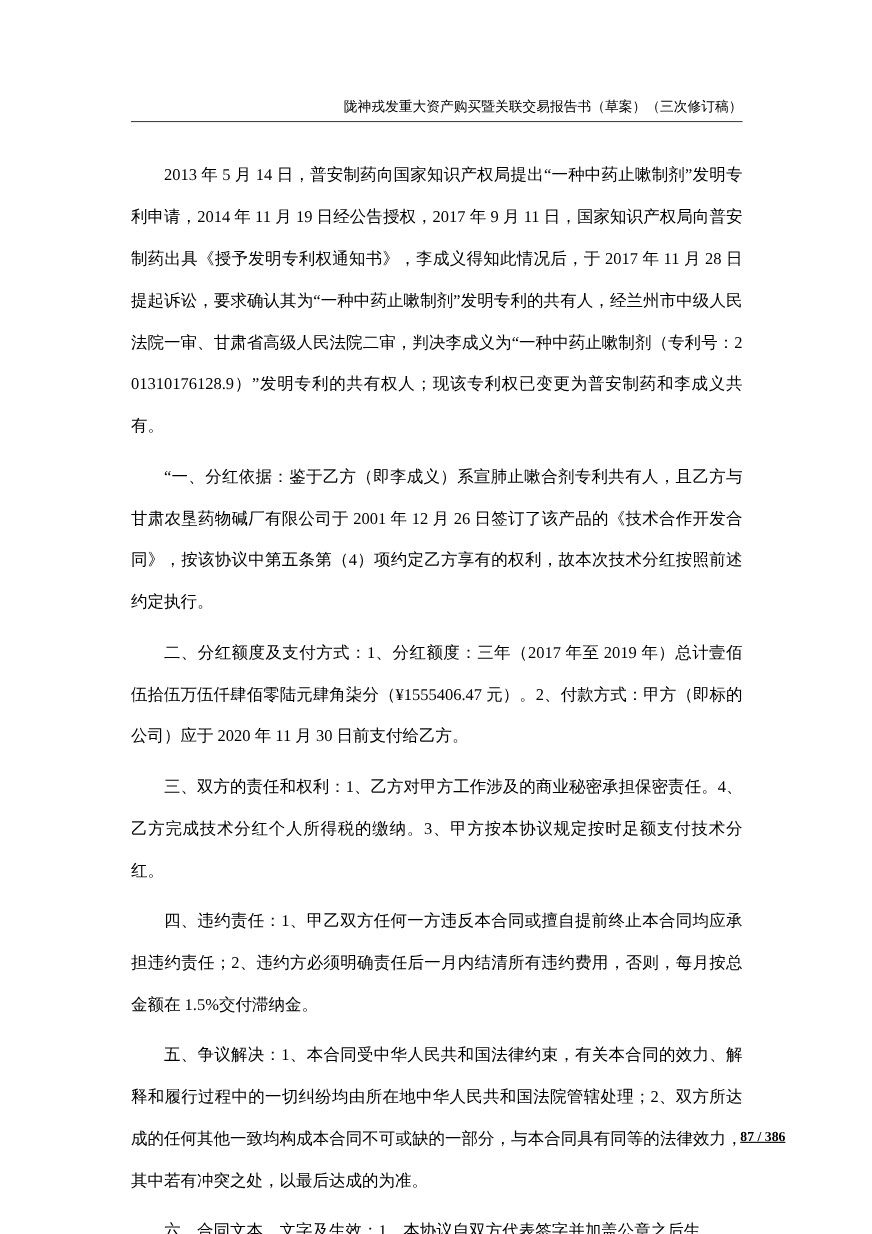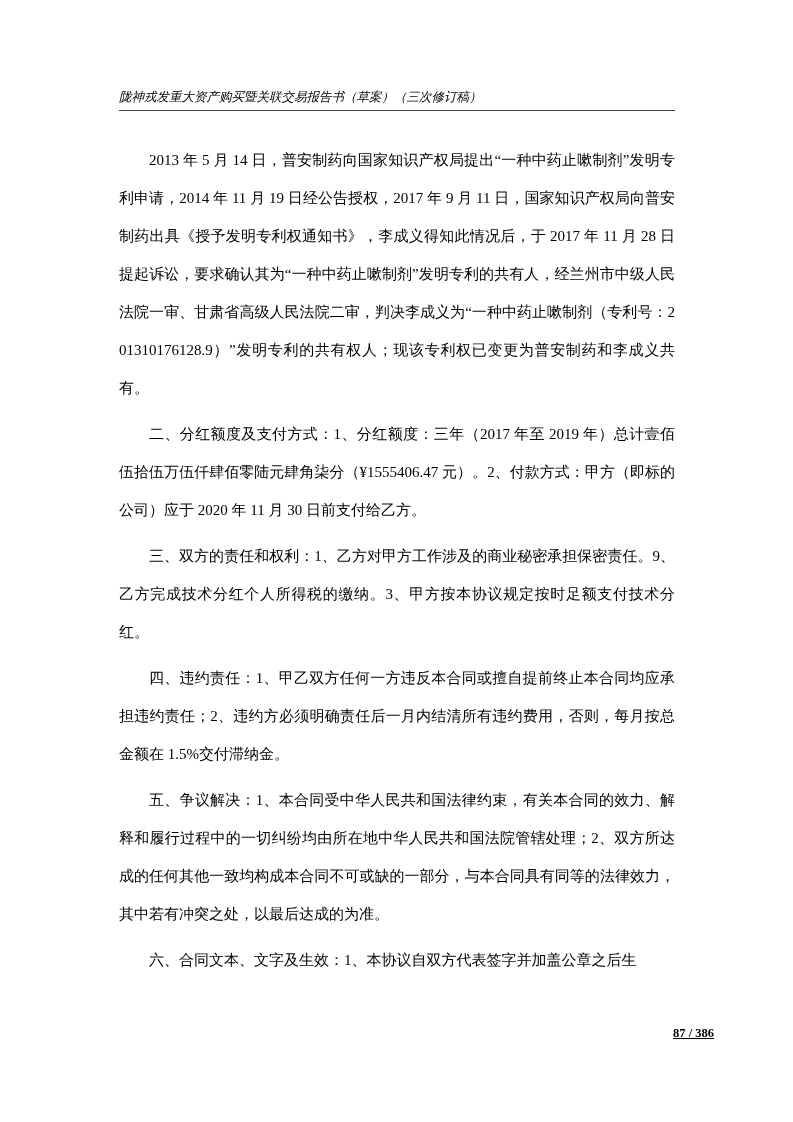--- a/index.html
+++ b/index.html
@@ -13,27 +13,26 @@
     height: 1122px;
     background: #ffffff;
     box-sizing: border-box;
     padding: 46px 118px 0 119px;
     font-family: "Liberation Serif", "DejaVu Serif", serif;
     color: #000000;
     overflow: hidden;
   }
   .page-header {
     display: flex;
-    justify-content: flex-start;
+    justify-content: flex-end;
     align-items: flex-end;
     font-size: 12.5px;
     line-height: 1.2;
     padding-bottom: 5px;
     border-bottom: 1px solid #444444;
-    font-style: italic;
   }
   .page-header .hdr-left {
     white-space: nowrap;
   }
   .page-header .hdr-right {
     white-space: nowrap;
     margin-top: 44px;
   }
   .doc-body {
     margin-top: 30px;
@@ -63,22 +62,23 @@
 
 <div class="page">
 
   <div class="page-header">
     <span class="hdr-left">陇神戎发</span>
     <span class="hdr-right">重大资产购买暨关联交易报告书（草案）（三次修订稿）</span>
   </div>
 
   <div class="doc-body">
     <p>2013 年 5 月 14 日，普安制药向国家知识产权局提出“一种中药止嗽制剂”发明专利申请，2014 年 11 月 19 日经公告授权，2017 年 9 月 11 日，国家知识产权局向普安制药出具《授予发明专利权通知书》，李成义得知此情况后，于 2017 年 11 月 28 日提起诉讼，要求确认其为“一种中药止嗽制剂”发明专利的共有人，经兰州市中级人民法院一审、甘肃省高级人民法院二审，判决李成义为“一种中药止嗽制剂（专利号：201310176128.9）”发明专利的共有权人；现该专利权已变更为普安制药和李成义共有。</p>
+    <p>“一、分红依据：鉴于乙方（即李成义）系宣肺止嗽合剂专利共有人，且乙方与甘肃农垦药物碱厂有限公司于 2001 年 12 月 26 日签订了该产品的《技术合作开发合同》，按该协议中第五条第（4）项约定乙方享有的权利，故本次技术分红按照前述约定执行。</p>
     <p>二、分红额度及支付方式：1、分红额度：三年（2017 年至 2019 年）总计壹佰伍拾伍万伍仟肆佰零陆元肆角柒分（¥1555406.47 元）。2、付款方式：甲方（即标的公司）应于 2020 年 11 月 30 日前支付给乙方。</p>
-    <p>三、双方的责任和权利：1、乙方对甲方工作涉及的商业秘密承担保密责任。9、乙方完成技术分红个人所得税的缴纳。3、甲方按本协议规定按时足额支付技术分红。</p>
+    <p>三、双方的责任和权利：1、乙方对甲方工作涉及的商业秘密承担保密责任。4、乙方完成技术分红个人所得税的缴纳。3、甲方按本协议规定按时足额支付技术分红。</p>
     <p>四、违约责任：1、甲乙双方任何一方违反本合同或擅自提前终止本合同均应承担违约责任；2、违约方必须明确责任后一月内结清所有违约费用，否则，每月按总金额在 1.5%交付滞纳金。</p>
     <p>五、争议解决：1、本合同受中华人民共和国法律约束，有关本合同的效力、解释和履行过程中的一切纠纷均由所在地中华人民共和国法院管辖处理；2、双方所达成的任何其他一致均构成本合同不可或缺的一部分，与本合同具有同等的法律效力，其中若有冲突之处，以最后达成的为准。</p>
     <p>六、合同文本、文字及生效：1、本协议自双方代表签字并加盖公章之后生</p>
   </div>
 
   <div class="page-footer">87 / 386</div>
 
 </div>
 
 </body></html>

